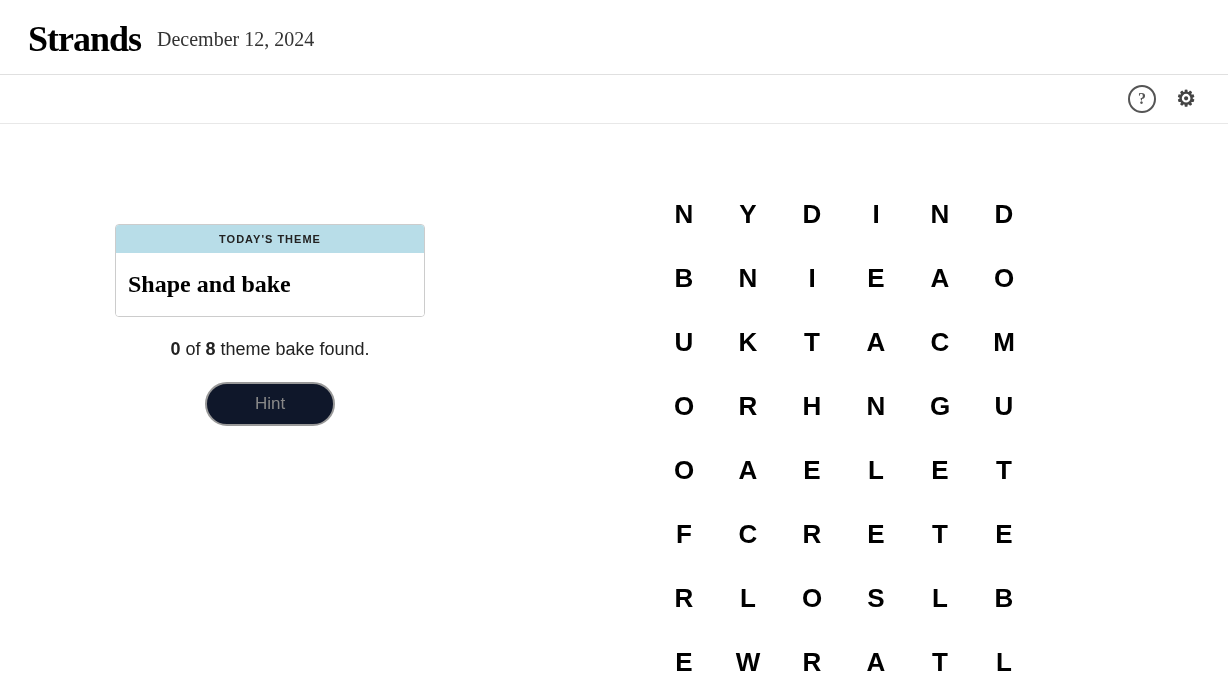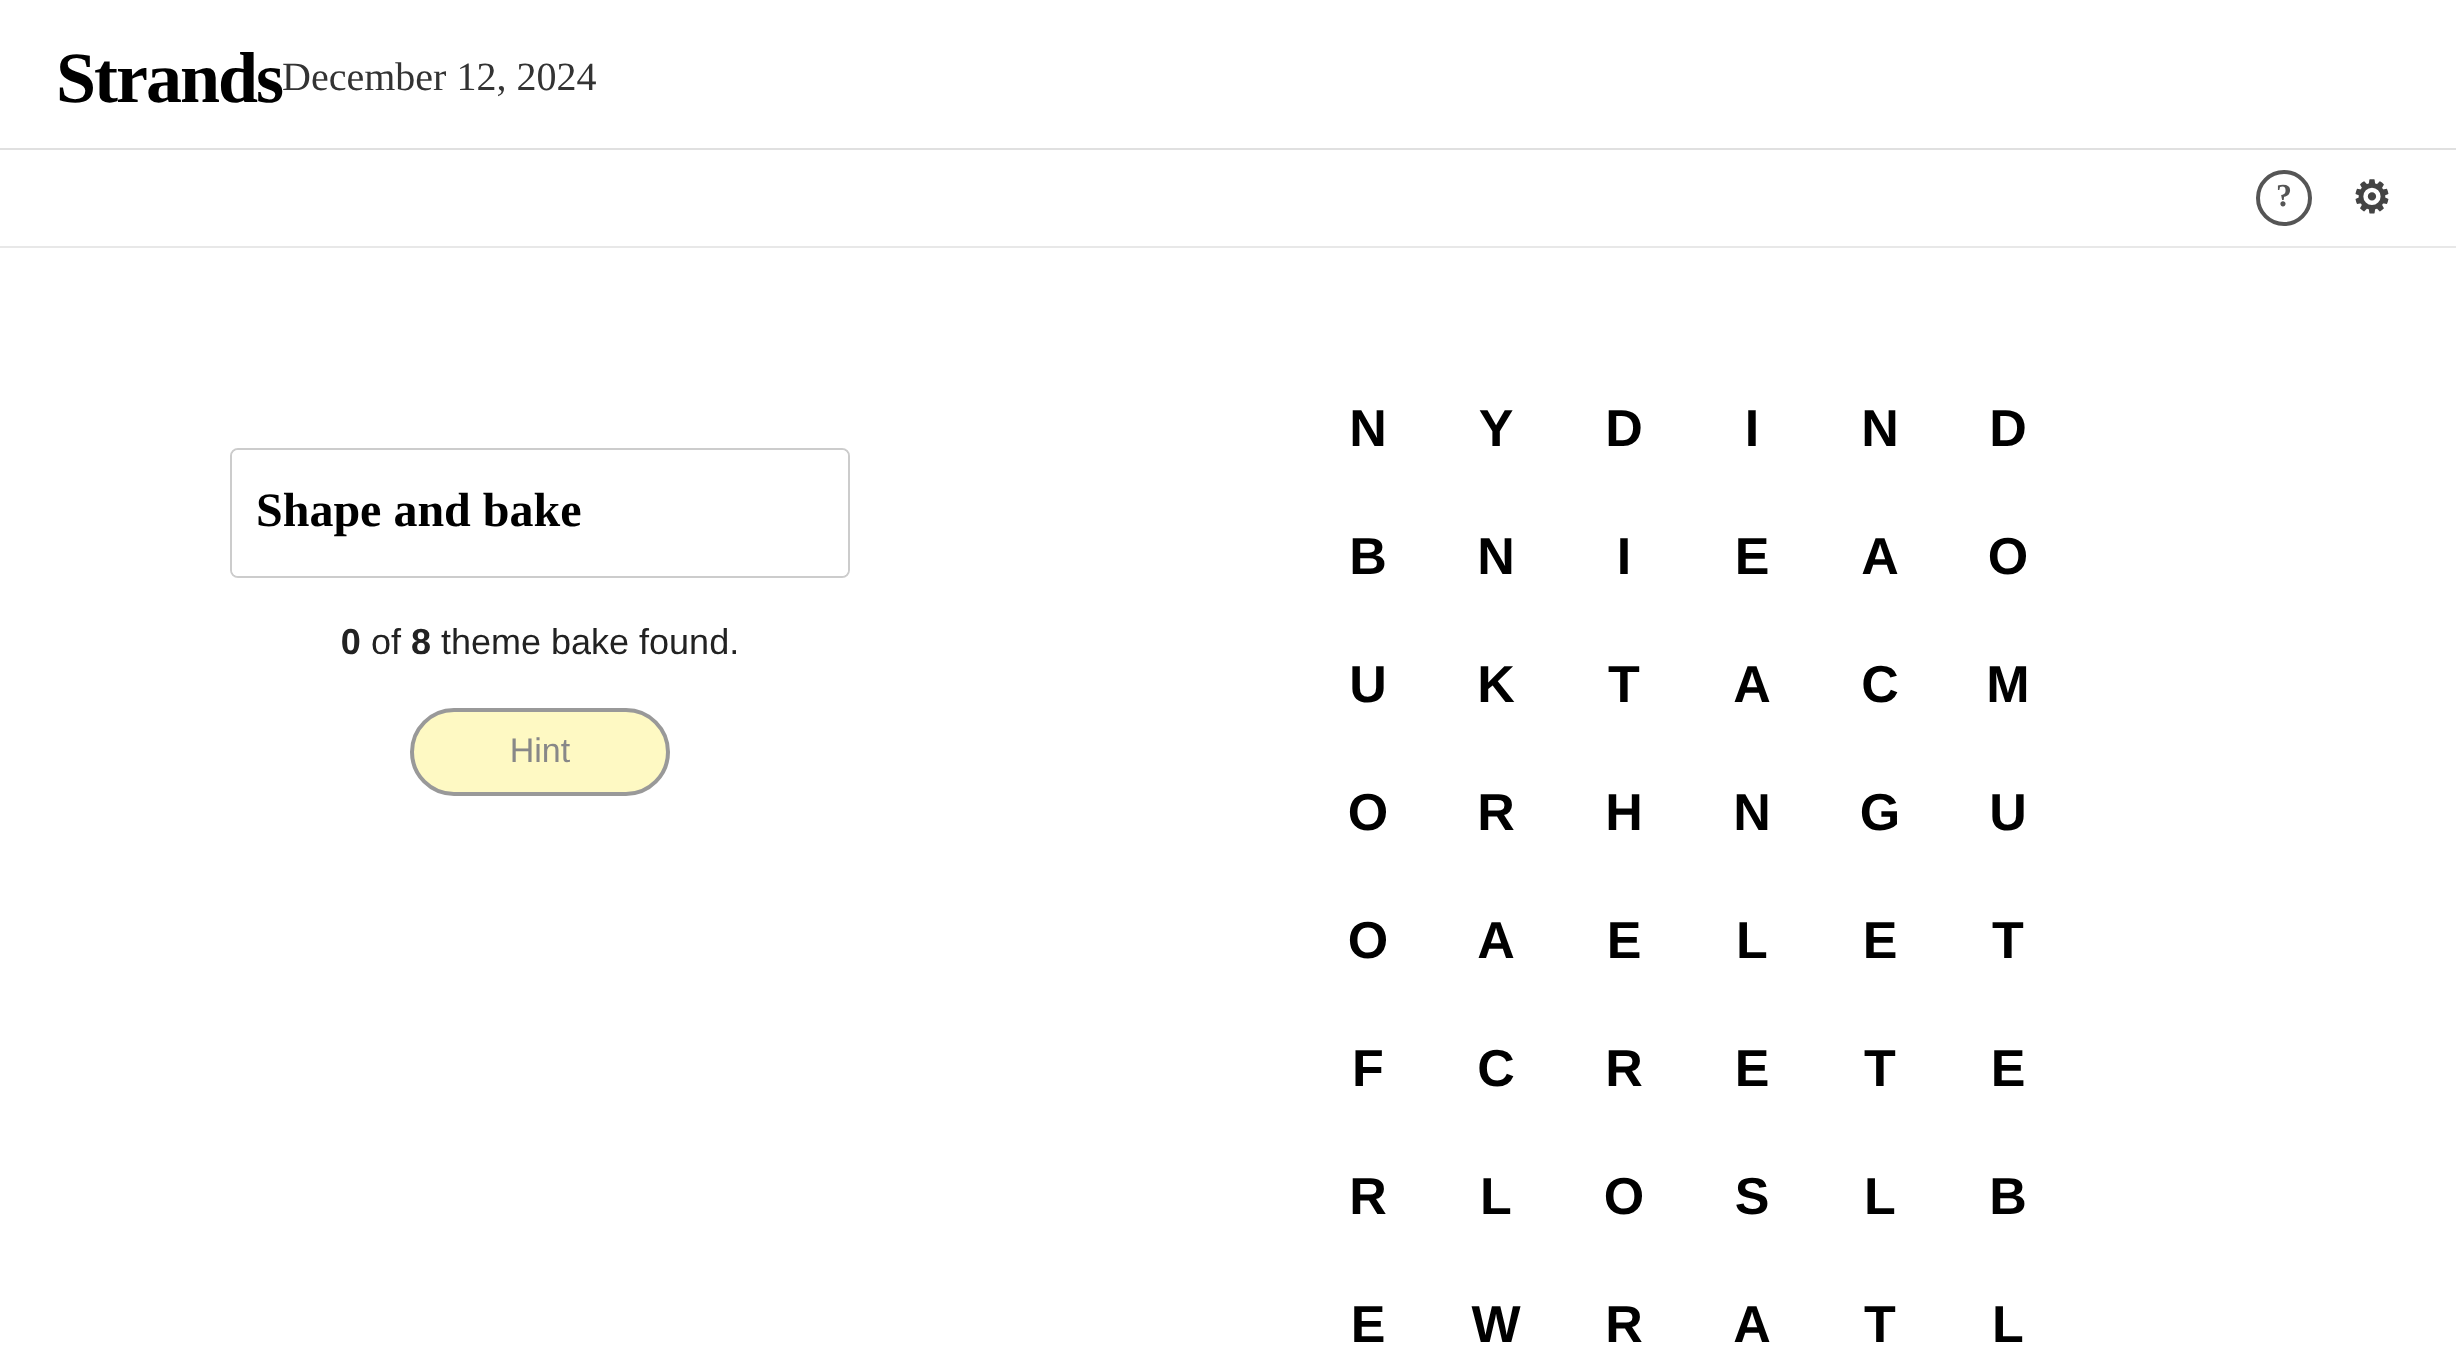--- a/index.html
+++ b/index.html
@@ -16,20 +16,21 @@
       min-height: 674px;
       overflow-x: hidden;
     }
 
     
     .header {
       display: flex;
       align-items: center;
       padding: 18px 28px 14px 28px;
       border-bottom: 1px solid #e0e0e0;
+      gap: 16px;
     }
 
     .header-title {
       font-size: 36px;
       font-weight: 900;
       font-family: 'Georgia', serif;
       color: #000;
       letter-spacing: -1px;
     }
 
@@ -126,21 +127,21 @@
 
     .progress-text strong {
       font-weight: 900;
     }
 
     .hint-button {
       border: 2px solid #999;
       border-radius: 50px;
       padding: 10px 48px;
       font-size: 17px;
-      background: #fef9c3;
+      background: #0f172a;
       color: #888;
       cursor: pointer;
       font-family: Arial, sans-serif;
     }
 
     
     .right-panel {
       flex: 1;
       display: flex;
       align-items: flex-start;
@@ -181,20 +182,21 @@
 <div class="toolbar">
   <div class="toolbar-icon">?</div>
   <div class="toolbar-icon gear">⚙</div>
 </div>
 
 <div class="main-content">
 
   <div class="left-panel">
 
     <div class="theme-card">
+      <div class="theme-card-header">TODAY'S THEME</div>
       <div class="theme-card-body">Shape and bake</div>
     </div>
 
     <div class="progress-text">
       <strong>0</strong><span> of </span><strong>8</strong><span> theme bake found.</span>
     </div>
 
     <button class="hint-button">Hint</button>
 
   </div>

